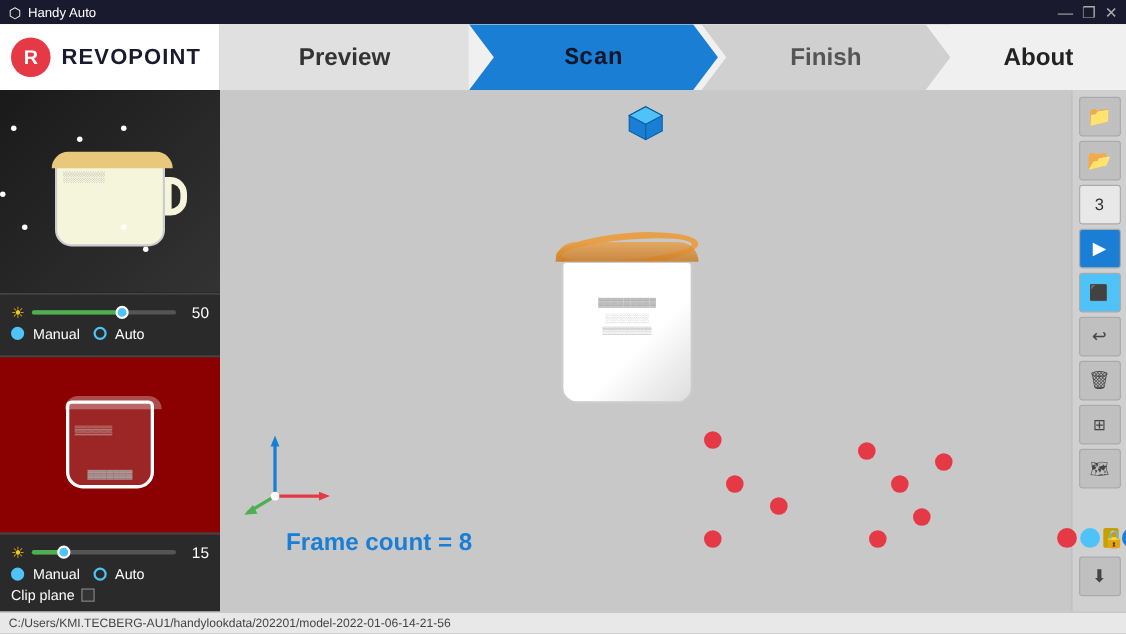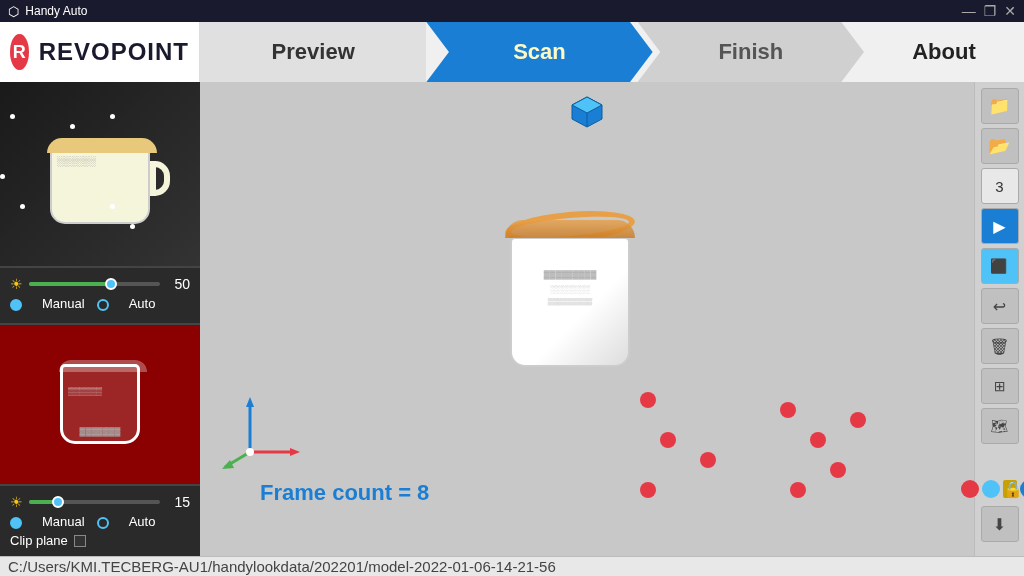--- a/index.html
+++ b/index.html
@@ -21,28 +21,28 @@
       background: #f0f0f0; display: flex; align-items: center;
     }
     .logo-area {
       width: 200px; height: 60px; background: #fff; display: flex; align-items: center;
       padding: 0 10px; gap: 10px; border-right: 1px solid #ddd;
     }
     .logo-icon {
       width: 36px; height: 36px; background: #e63946; border-radius: 50%;
       display: flex; align-items: center; justify-content: center; color: #fff; font-size: 18px; font-weight: bold;
     }
-    .logo-text { font-size: 24px; font-weight: bold; color: #1a1a2e; letter-spacing: 1px; }
+    .logo-text { font-size: 20px; font-weight: bold; color: #1a1a2e; letter-spacing: 1px; }
     .nav-items { display: flex; flex: 1; height: 100%; align-items: center; }
     .nav-item {
       flex: 1; height: 100%; display: flex; align-items: center; justify-content: center;
       font-size: 22px; font-weight: bold; cursor: pointer; position: relative;
     }
     .nav-item.preview { color: #333; background: #e0e0e0; }
-    .nav-item.scan { color: #fef9c3; background: #1a7fd4; clip-path: polygon(0 0, 90% 0, 100% 50%, 90% 100%, 0 100%, 10% 50%); z-index: 2; }
+    .nav-item.scan { color: #0f172a; background: #1a7fd4; clip-path: polygon(0 0, 90% 0, 100% 50%, 90% 100%, 0 100%, 10% 50%); z-index: 2; font-family: Liberation Mono, monospace; }
     .nav-item.finish { color: #555; background: #d0d0d0; clip-path: polygon(0 0, 90% 0, 100% 50%, 90% 100%, 0 100%, 10% 50%); margin-left: -15px; }
     .nav-item.about { color: #222; font-size: 22px; font-weight: bold; background: #f0f0f0; flex: 0 0 160px; }
 
     
     .sidebar-left {
       position: absolute; top: 82px; left: 0; width: 200px; bottom: 20px;
       background: #2a2a2a; display: flex; flex-direction: column;
     }
     .preview-cam {
       width: 200px; height: 190px; background: #111; position: relative; overflow: hidden;
@@ -63,21 +63,21 @@
     .controls-area {
       background: #2a2a2a; padding: 8px 10px; border-bottom: 2px solid #444;
     }
     .slider-row { display: flex; align-items: center; gap: 6px; margin-bottom: 4px; }
     .slider-icon { color: #f5c518; font-size: 14px; }
     .slider-track { flex: 1; height: 4px; background: #555; border-radius: 2px; position: relative; }
     .slider-fill { height: 4px; background: #4caf50; border-radius: 2px; }
     .slider-thumb { width: 12px; height: 12px; background: #4fc3f7; border-radius: 50%; position: absolute; top: -4px; border: 2px solid #fff; }
     .slider-value { color: #fff; font-size: 14px; min-width: 24px; text-align: right; }
     .radio-row { display: flex; gap: 12px; align-items: center; margin-bottom: 4px; }
-    .radio-item { display: flex; align-items: flex-end; gap: 20px; color: #fff; font-size: 13px; cursor: pointer; }
+    .radio-item { display: flex; align-items: center; gap: 8px; color: #fff; font-size: 13px; cursor: pointer; }
     .radio-circle { width: 12px; height: 12px; border: 2px solid #4fc3f7; border-radius: 50%; background: #4fc3f7; }
     .radio-circle.empty { background: transparent; }
     .calib-row { display: flex; align-items: center; gap: 6px; color: #fff; font-size: 13px; }
     .small-square { width: 12px; height: 12px; background: #333; border: 1px solid #888; }
 
     .preview-cam2 {
       width: 200px; height: 165px; background: #8b0000; position: relative; overflow: hidden;
       border-bottom: 2px solid #444;
     }
     .cam2-image {
@@ -126,21 +126,21 @@
     
     .frame-count {
       position: absolute; bottom: 50px; left: 60px;
       color: #1a7fd4; font-size: 22px; font-weight: bold;
     }
 
     
     .statusbar {
       position: absolute; bottom: 0; left: 0; right: 0; height: 20px;
       background: #e8e8e8; border-top: 1px solid #bbb; display: flex; align-items: center;
-      padding: 0 8px; font-size: 15px; color: #444;
+      padding: 0 8px; font-size: 11px; color: #444;
     }
 
     
     .sidebar-right {
       position: absolute; top: 82px; right: 0; width: 50px; bottom: 20px;
       background: #d0d0d0; border-left: 1px solid #bbb;
       display: flex; flex-direction: column; align-items: center; padding: 6px 0; gap: 4px;
     }
     .r-btn {
       width: 38px; height: 36px; background: #c0c0c0; border: 1px solid #aaa;

